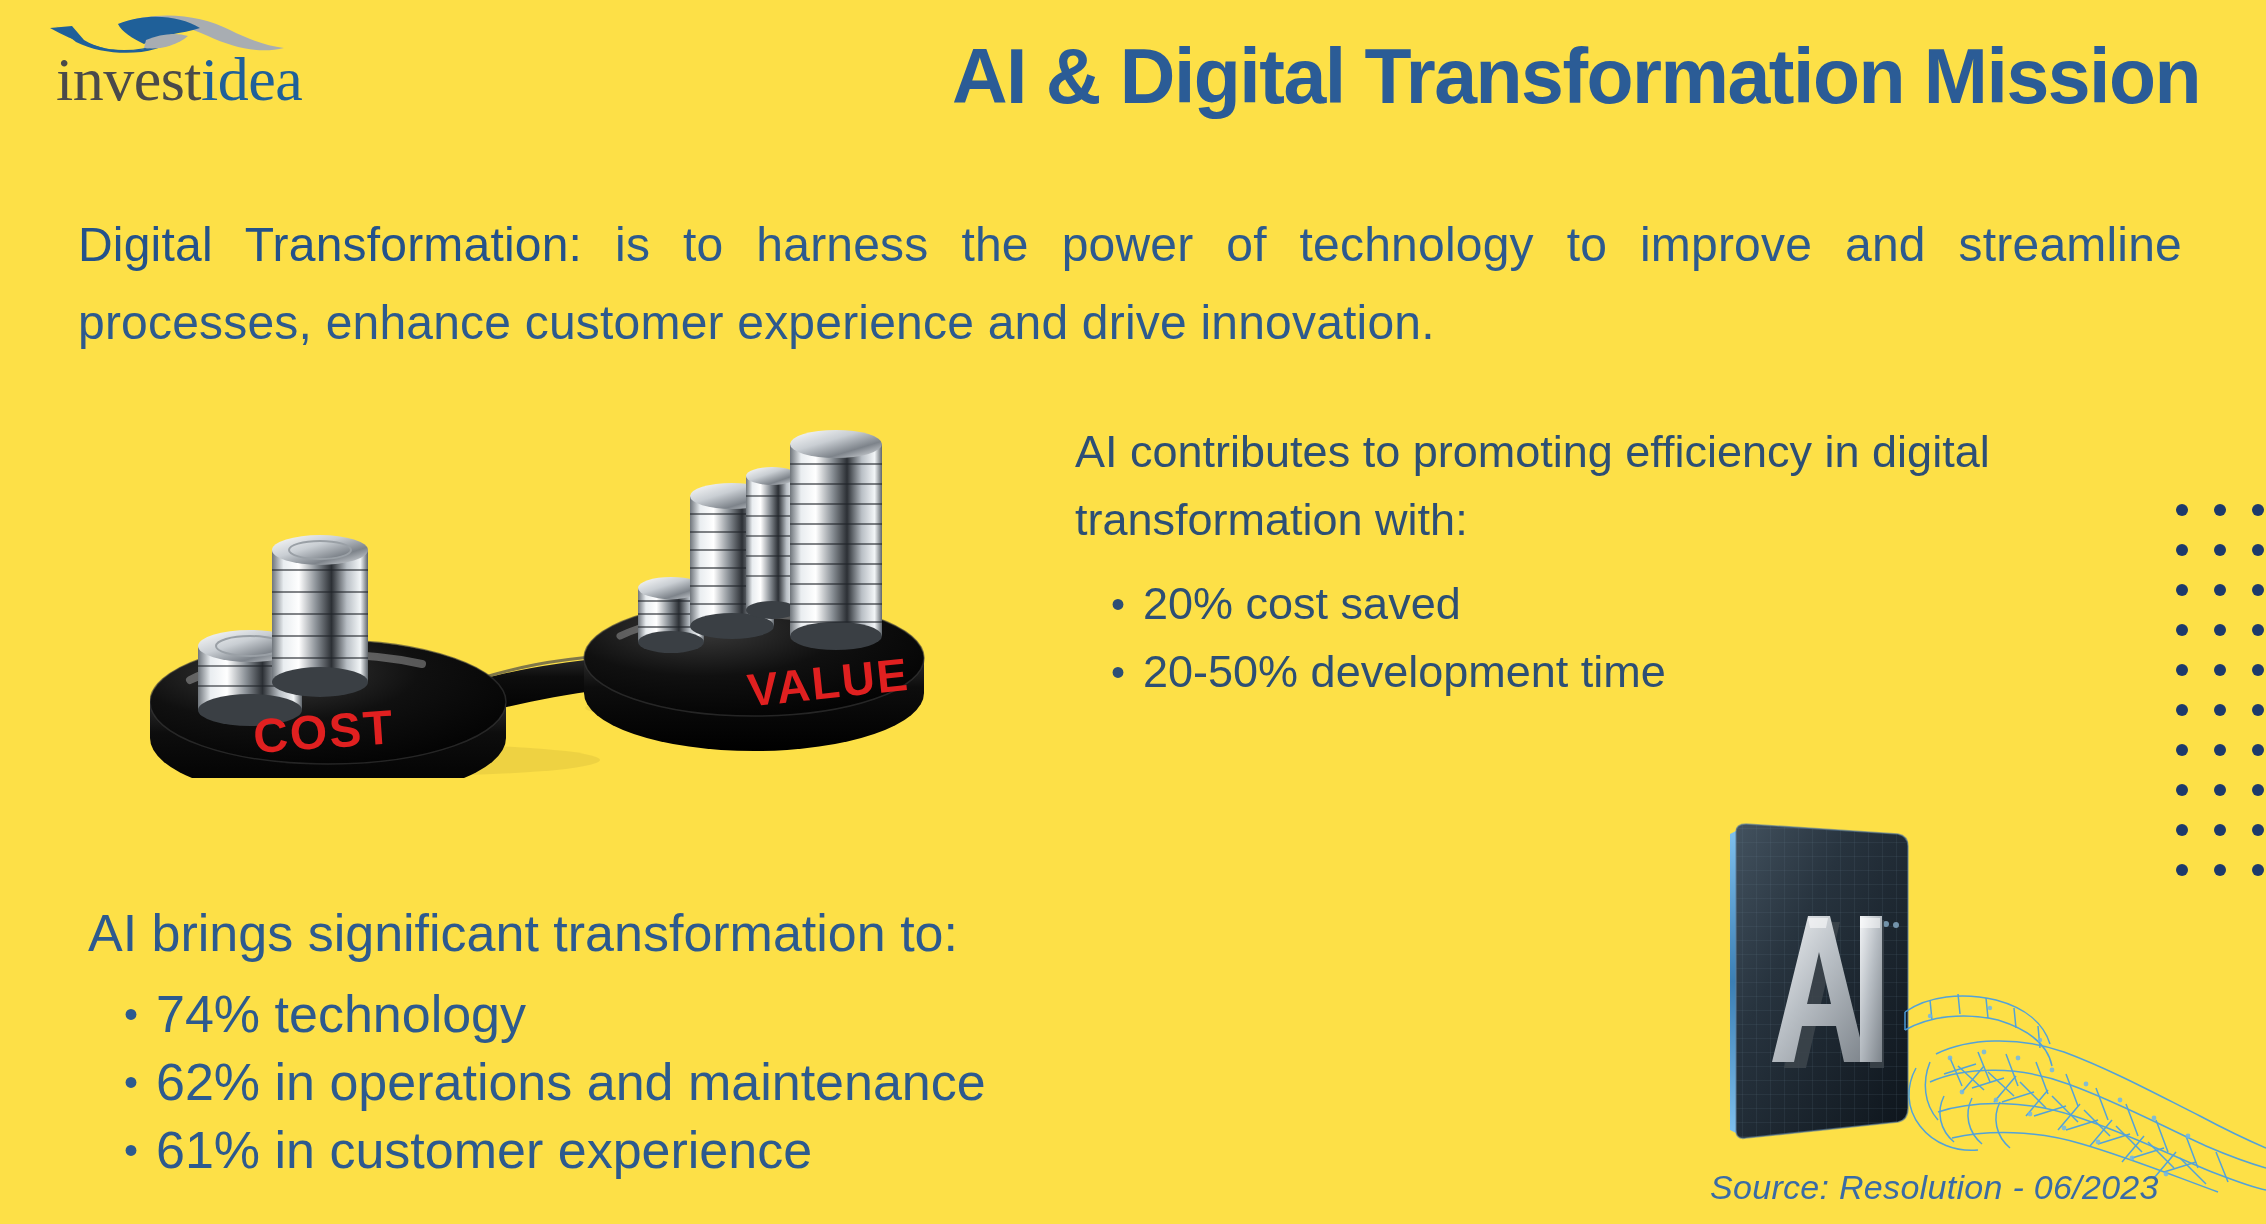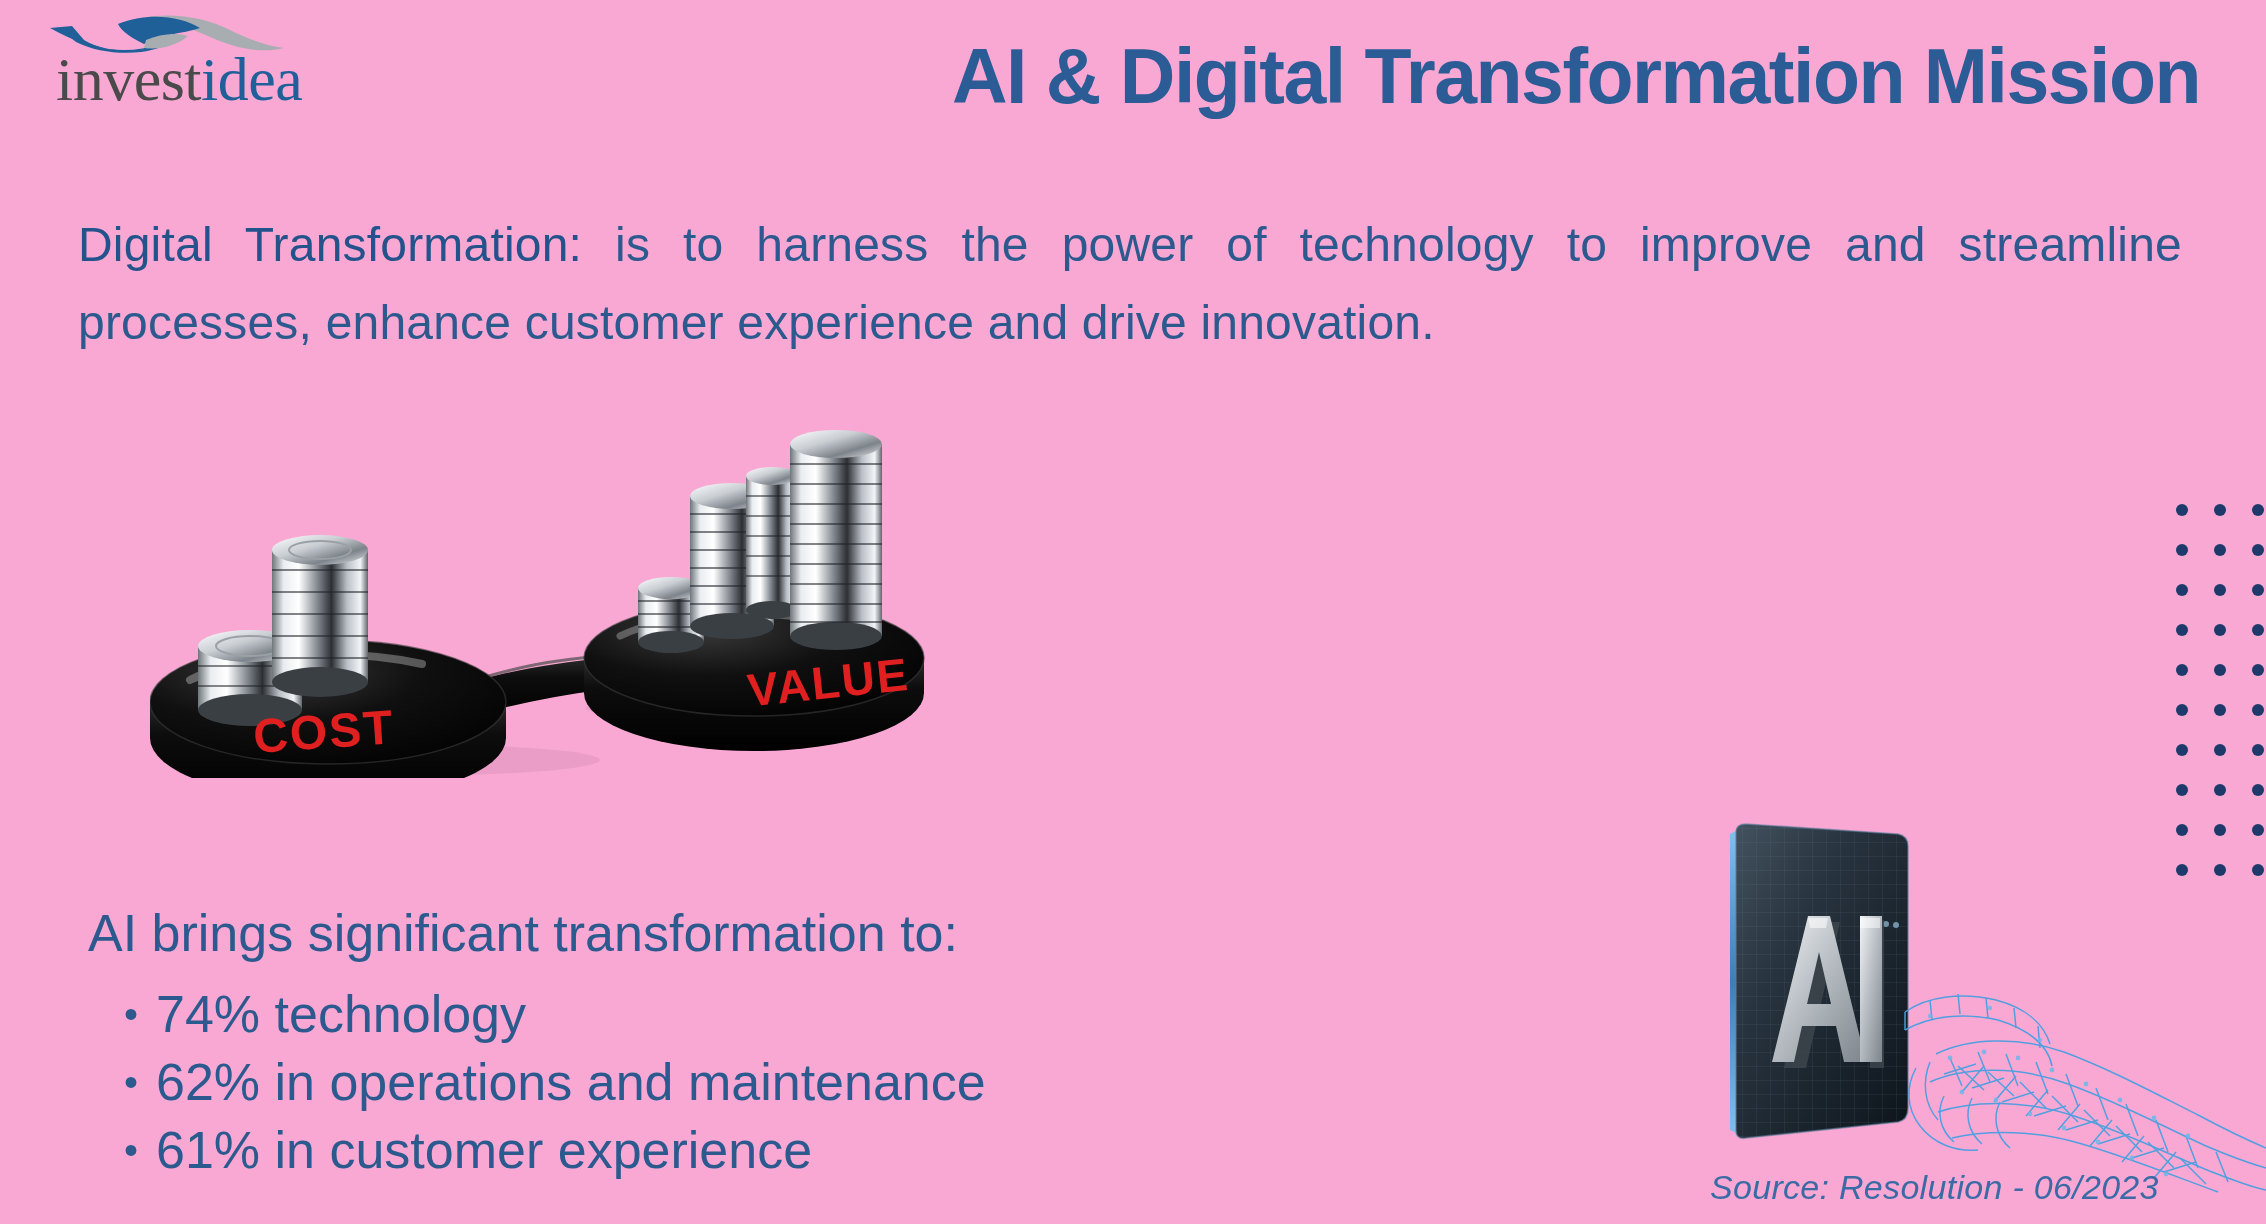--- a/index.html
+++ b/index.html
@@ -6,21 +6,21 @@
   html,body { width:2266px; height:1224px; }
   body{
     background:#f8f9fb;
     font-family:"Liberation Sans", sans-serif;
     overflow:hidden;
     position:relative;
   }
   .slide{
     position:absolute; inset:0;
     width:2266px; height:1224px;
-    background:#f9a8d4;
+    background:#fde047;
   }
 
   
   .logo{
     position:absolute; left:30px; top:12px;
     width:300px; height:110px;
   }
   .logo-swoosh{ position:absolute; left:18px; top:2px; width:250px; height:52px; }
   .logo-word{
     position:absolute; left:26px; top:36px;
@@ -280,20 +280,27 @@
             <path d="M0 -44 h96"></path>
               <path d="M0 -22 h96"></path>
           </g>
         </g>
       </g>
 
       <text x="175" y="340" font-family="'Liberation Sans', sans-serif" font-size="48" font-weight="bold" fill="#e02020" text-anchor="middle" transform="rotate(-4 175 340)" letter-spacing="2">COST</text>
     </svg>
   </div>
 
+  <div class="block-right">
+    <div class="lead">AI contributes to promoting efficiency in digital transformation with:</div>
+    <ul class="bullets">
+      <li>20% cost saved</li>
+      <li>20-50% development time</li>
+    </ul>
+  </div>
 
   <div class="block-left">
     <div class="lead">AI brings significant transformation to:</div>
     <ul class="bullets">
       <li>74% technology</li>
       <li>62% in operations and maintenance</li>
       <li>61% in customer experience</li>
     </ul>
   </div>
 

